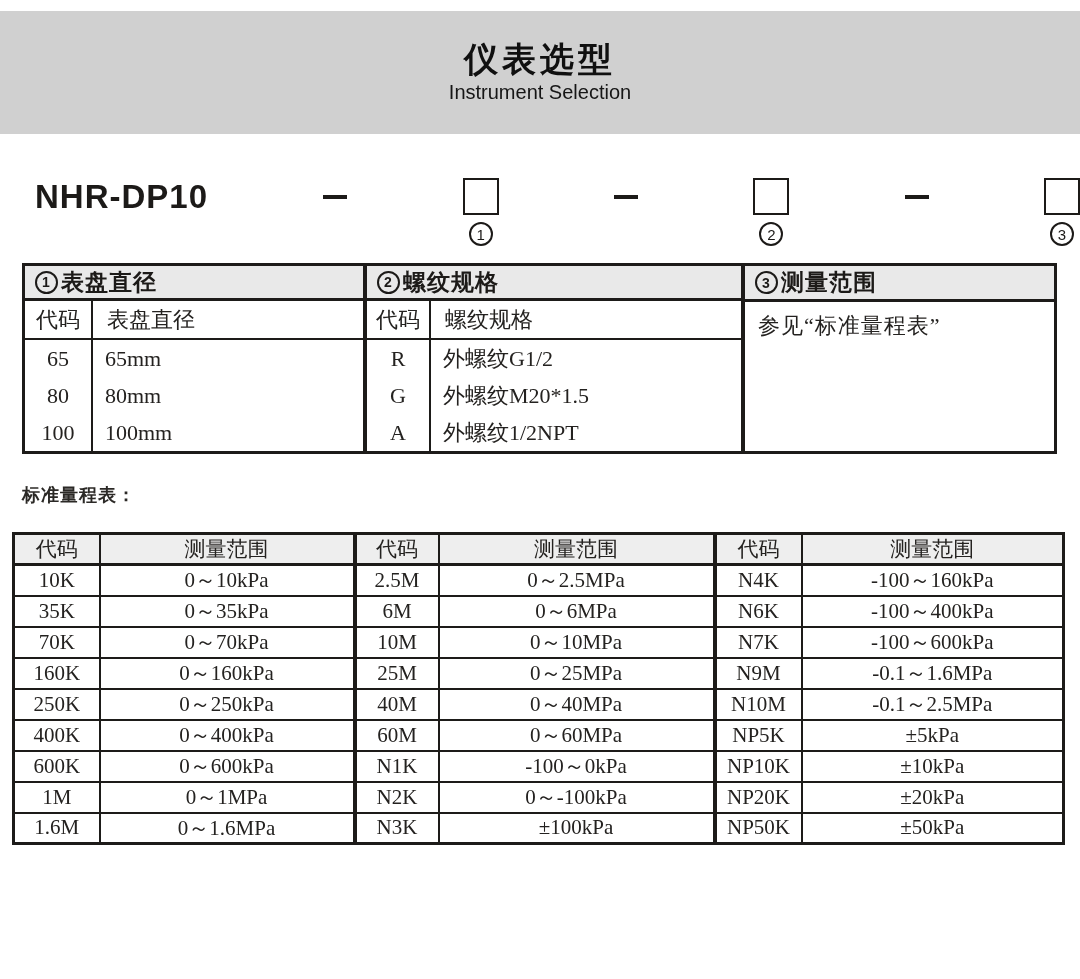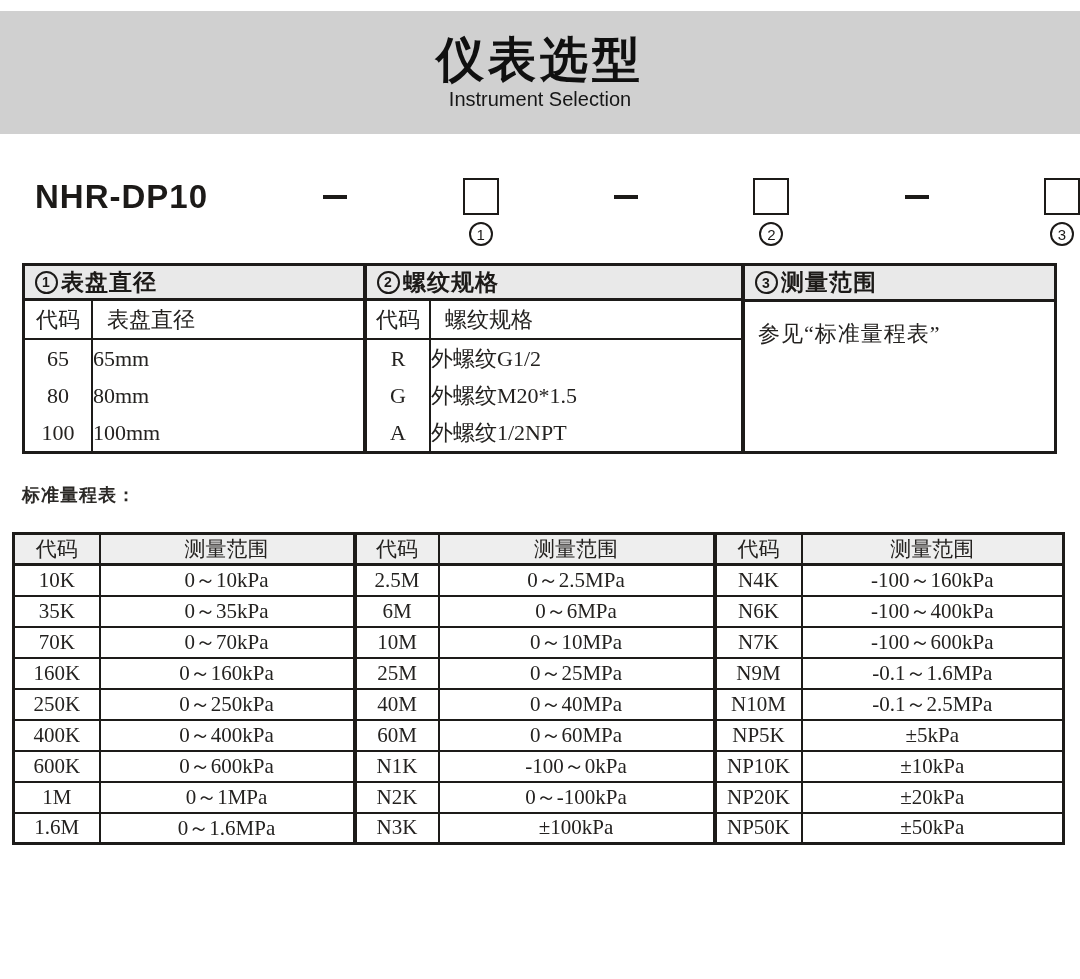--- a/index.html
+++ b/index.html
@@ -9,21 +9,21 @@
     font-family:"Liberation Sans","DejaVu Sans",sans-serif;
     color:#242220; overflow:hidden; position:relative;
   }
   
   .banner {
     margin-top:11px; width:1080px; height:123px;
     background:#d0d0d0;
     display:flex; flex-direction:column; align-items:center; justify-content:center;
   }
   .banner-title {
-    font-size:48px; font-weight:bold; letter-spacing:4px; color:#101010; line-height:1.1;
+    font-size:34px; font-weight:bold; letter-spacing:4px; color:#101010; line-height:1.1;
   }
   .banner-sub {
     font-size:20px; color:#161616; margin-top:2px; letter-spacing:0px;
   }
   
   .model-row {
     margin:44px 0 0 35px;
     display:flex; align-items:flex-start;justify-content:space-between;
   }
   .model-prefix {
@@ -67,24 +67,24 @@
   .sel-s2 .col-code { width:64px; }
   .col-val { flex:1; display:flex; flex-direction:column; }
   .hdr-cell {
     height:39px; border-bottom:2px solid #1d1b19;
     display:flex; align-items:center; justify-content:center;
   }
   .hdr-cell.left { justify-content:flex-start; padding-left:14px; }
   .data-cell {
     height:37px; display:flex; align-items:center; justify-content:center;text-align:right;
   }
-  .data-cell.left { justify-content:flex-start; padding-left:0; }
+  .data-cell.left { justify-content:flex-start; padding-left:12px; }
   .sec-note {
     font-family:"Liberation Serif","DejaVu Serif",serif;
-    font-size:22px; padding:9px 6px 0 13px; letter-spacing:1px;margin-top:8px;
+    font-size:22px; padding:9px 6px 0 13px; letter-spacing:1px;
   }
   
   .range-label {
     margin:29px 0 0 22px; font-size:18px; font-weight:bold; color:#2b2926; letter-spacing:1px;
   }
   table.range {
     margin:25px 0 0 12px; width:1050px;
     border-collapse:collapse; table-layout:fixed;
     border:3px solid #1d1b19;
     font-family:"Liberation Serif","DejaVu Serif",serif;

